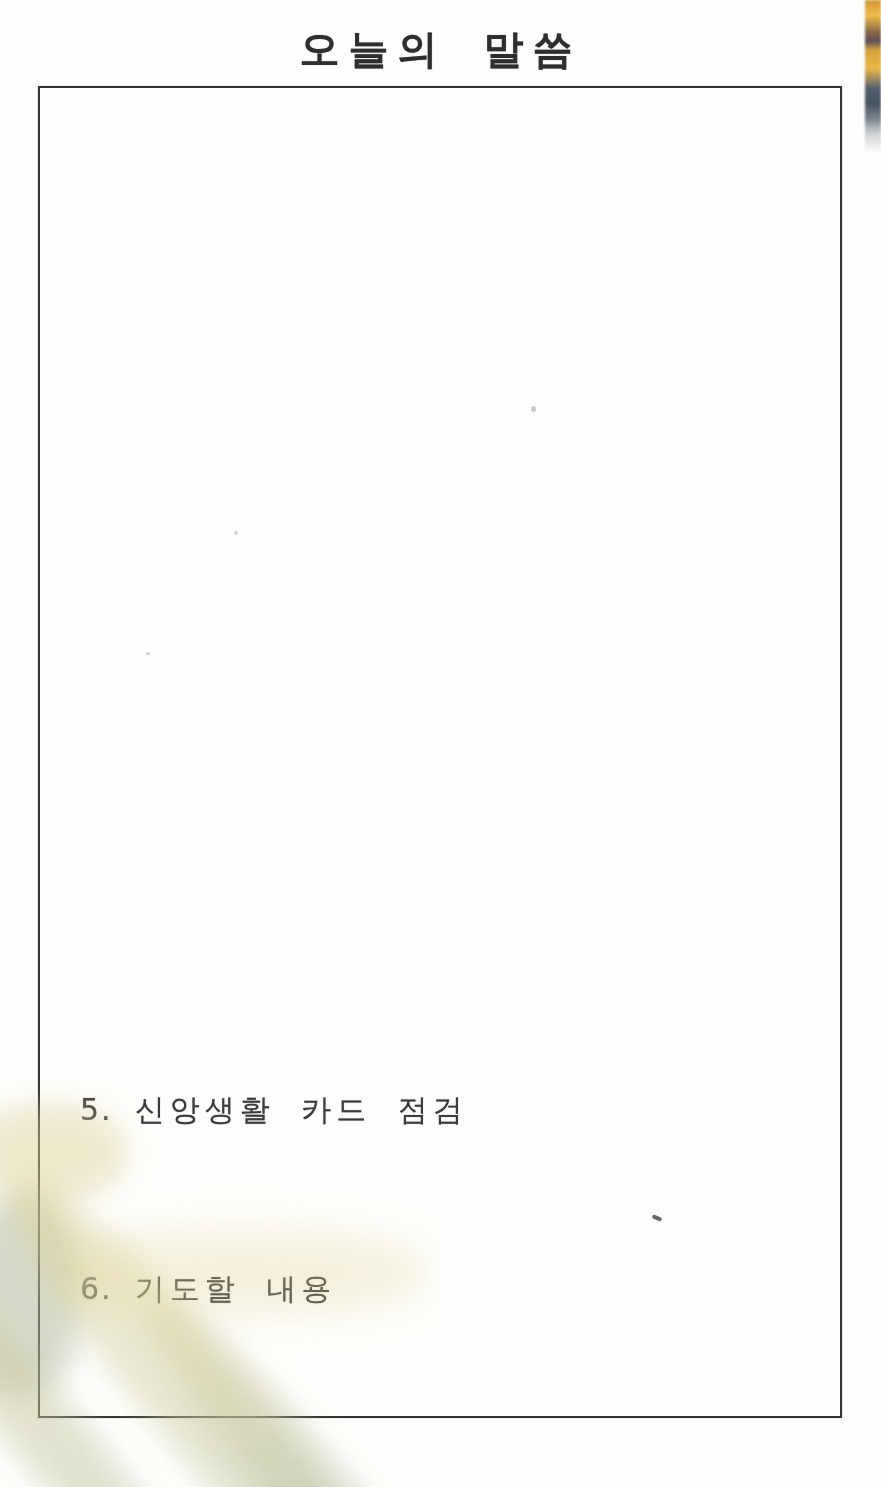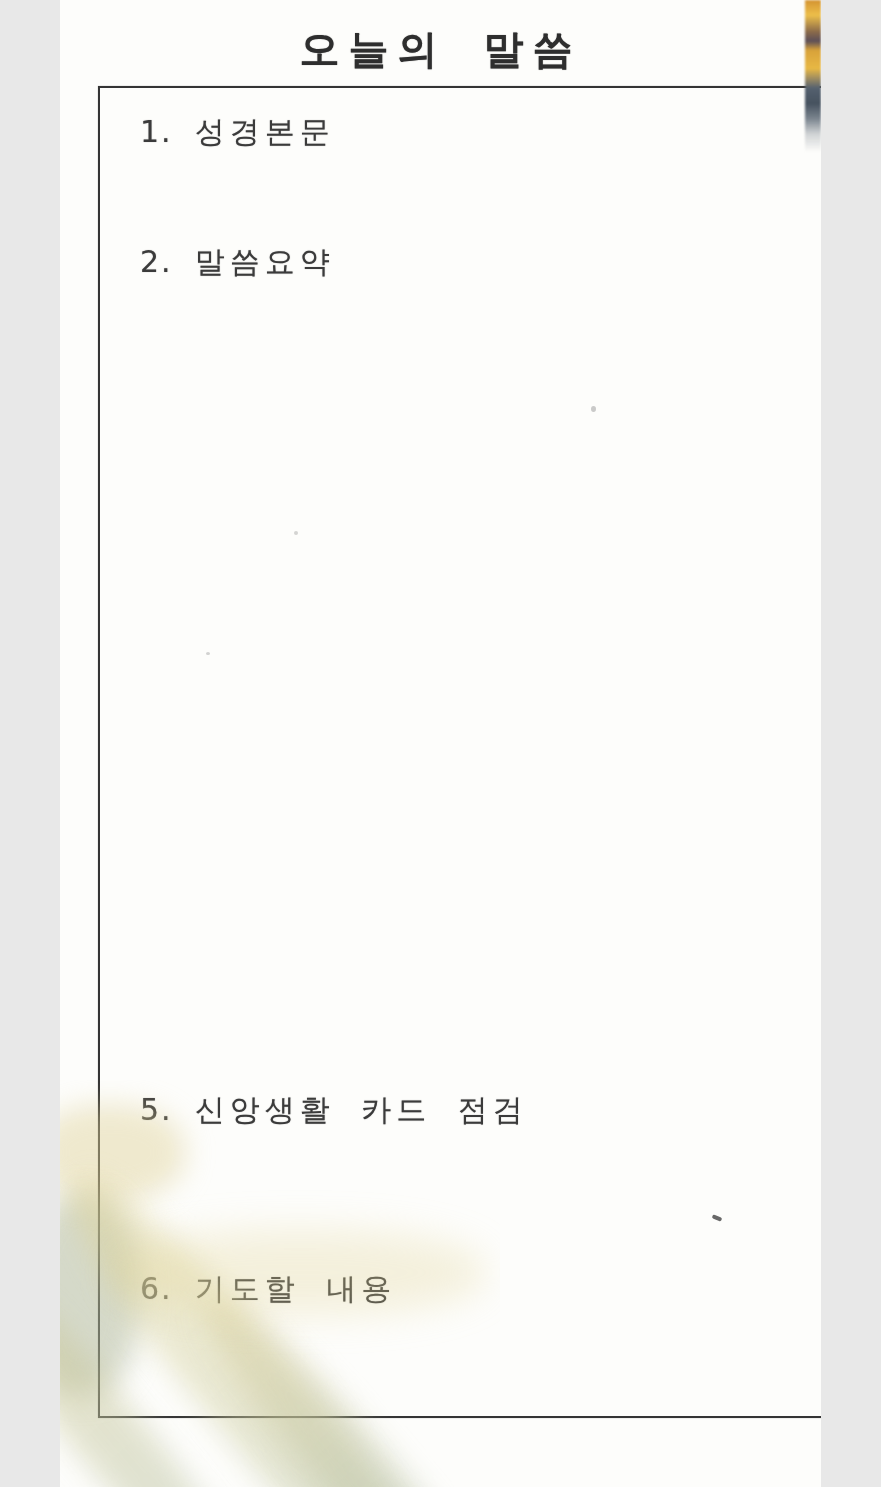--- a/index.html
+++ b/index.html
@@ -1,18 +1,18 @@
 <!DOCTYPE html>
 <html><head>
 <meta charset="utf-8">
 <style>
   html, body { margin: 0; padding: 0; background: #e8e8e8; }
   .page {
     position: relative;
-    width: 761px;
+    width: 881px;
     height: 1487px;
     margin: 0 auto;
     background: #fdfdfb;
     overflow: hidden;
     font-family: "DejaVu Sans", "Liberation Sans", sans-serif;
   }
   .title {
     position: absolute;
     top: 22px;
     left: 0;
@@ -104,26 +104,20 @@
 </style>
 </head>
 <body>
 
 <div class="page">
 
   <h1 class="title">오늘의 말씀</h1>
 
   <div class="frame"></div>
 
-  <div class="row r1">
-    <span class="num">1.</span><span class="label">성경본문</span>
-  </div>
-  <div class="row r2">
-    <span class="num">2.</span><span class="label">말씀요약</span>
-  </div>
   <div class="row r5">
     <span class="num">5.</span><span class="label">신앙생활 카드 점검</span>
   </div>
   <div class="row r6">
     <span class="num">6.</span><span class="label">기도할 내용</span>
   </div>
 
   <div class="watermark">
     <div class="wm wm-blob-a"></div>
     <div class="wm wm-blob-b"></div>

